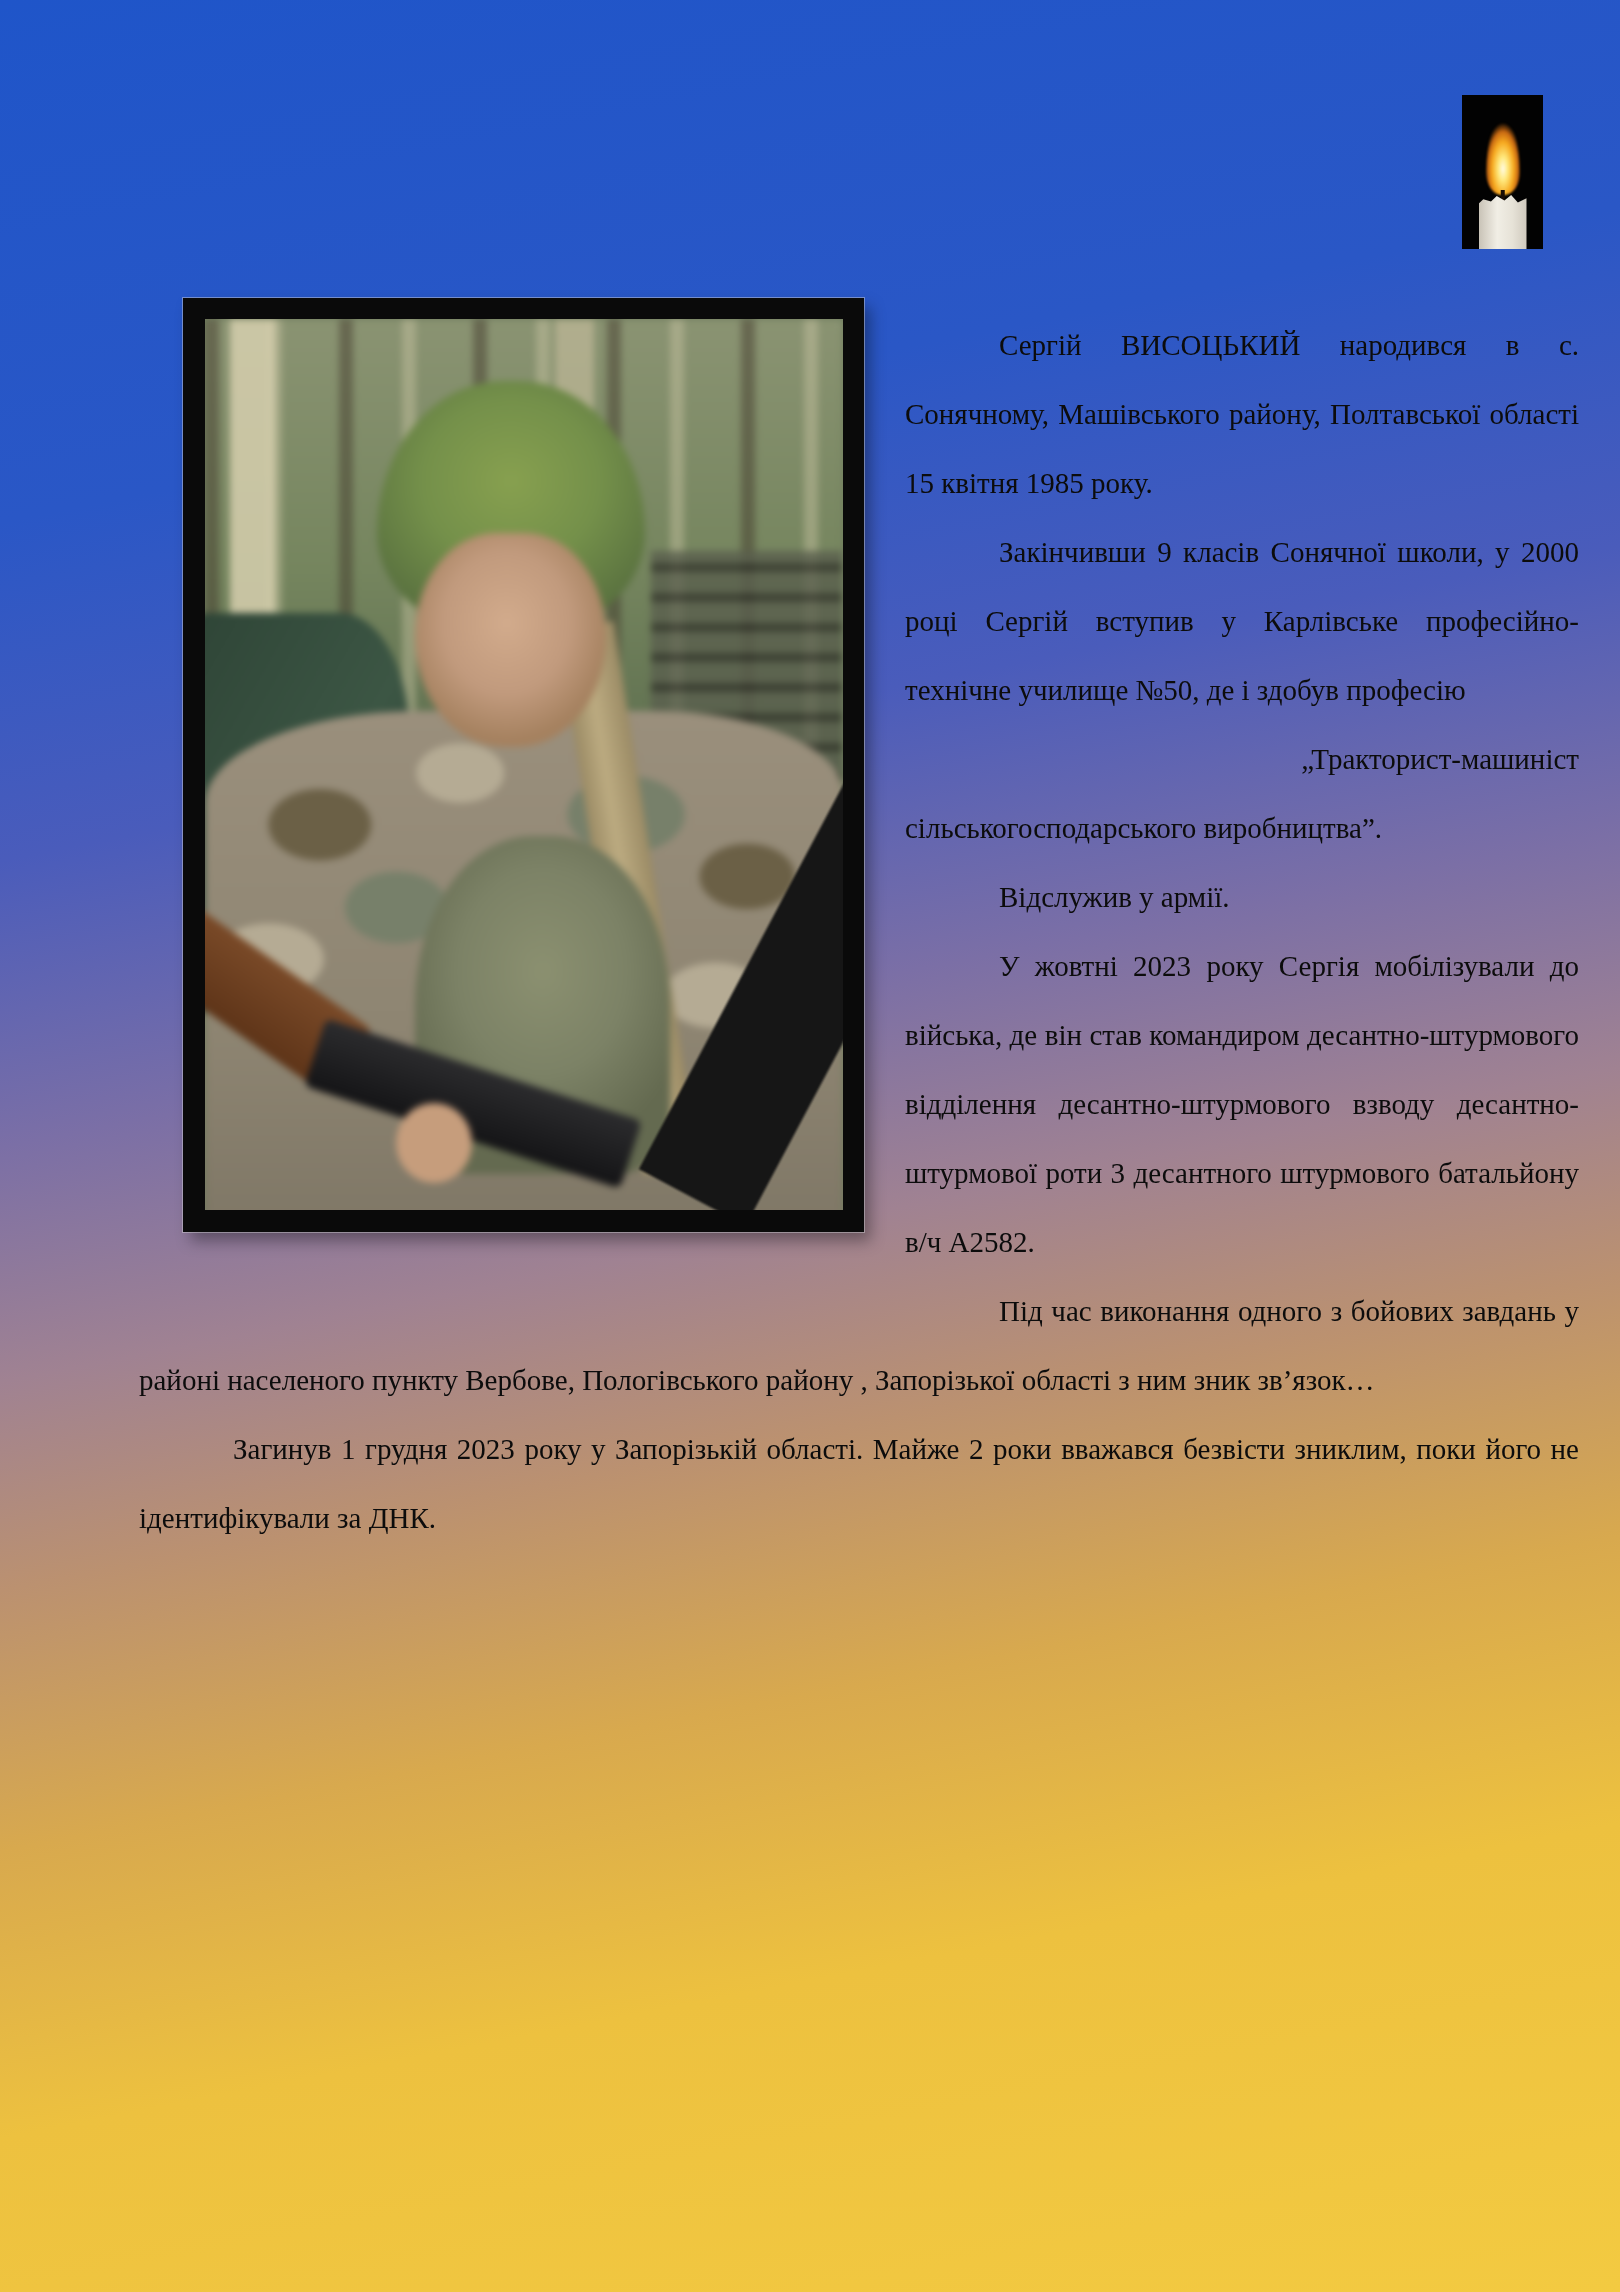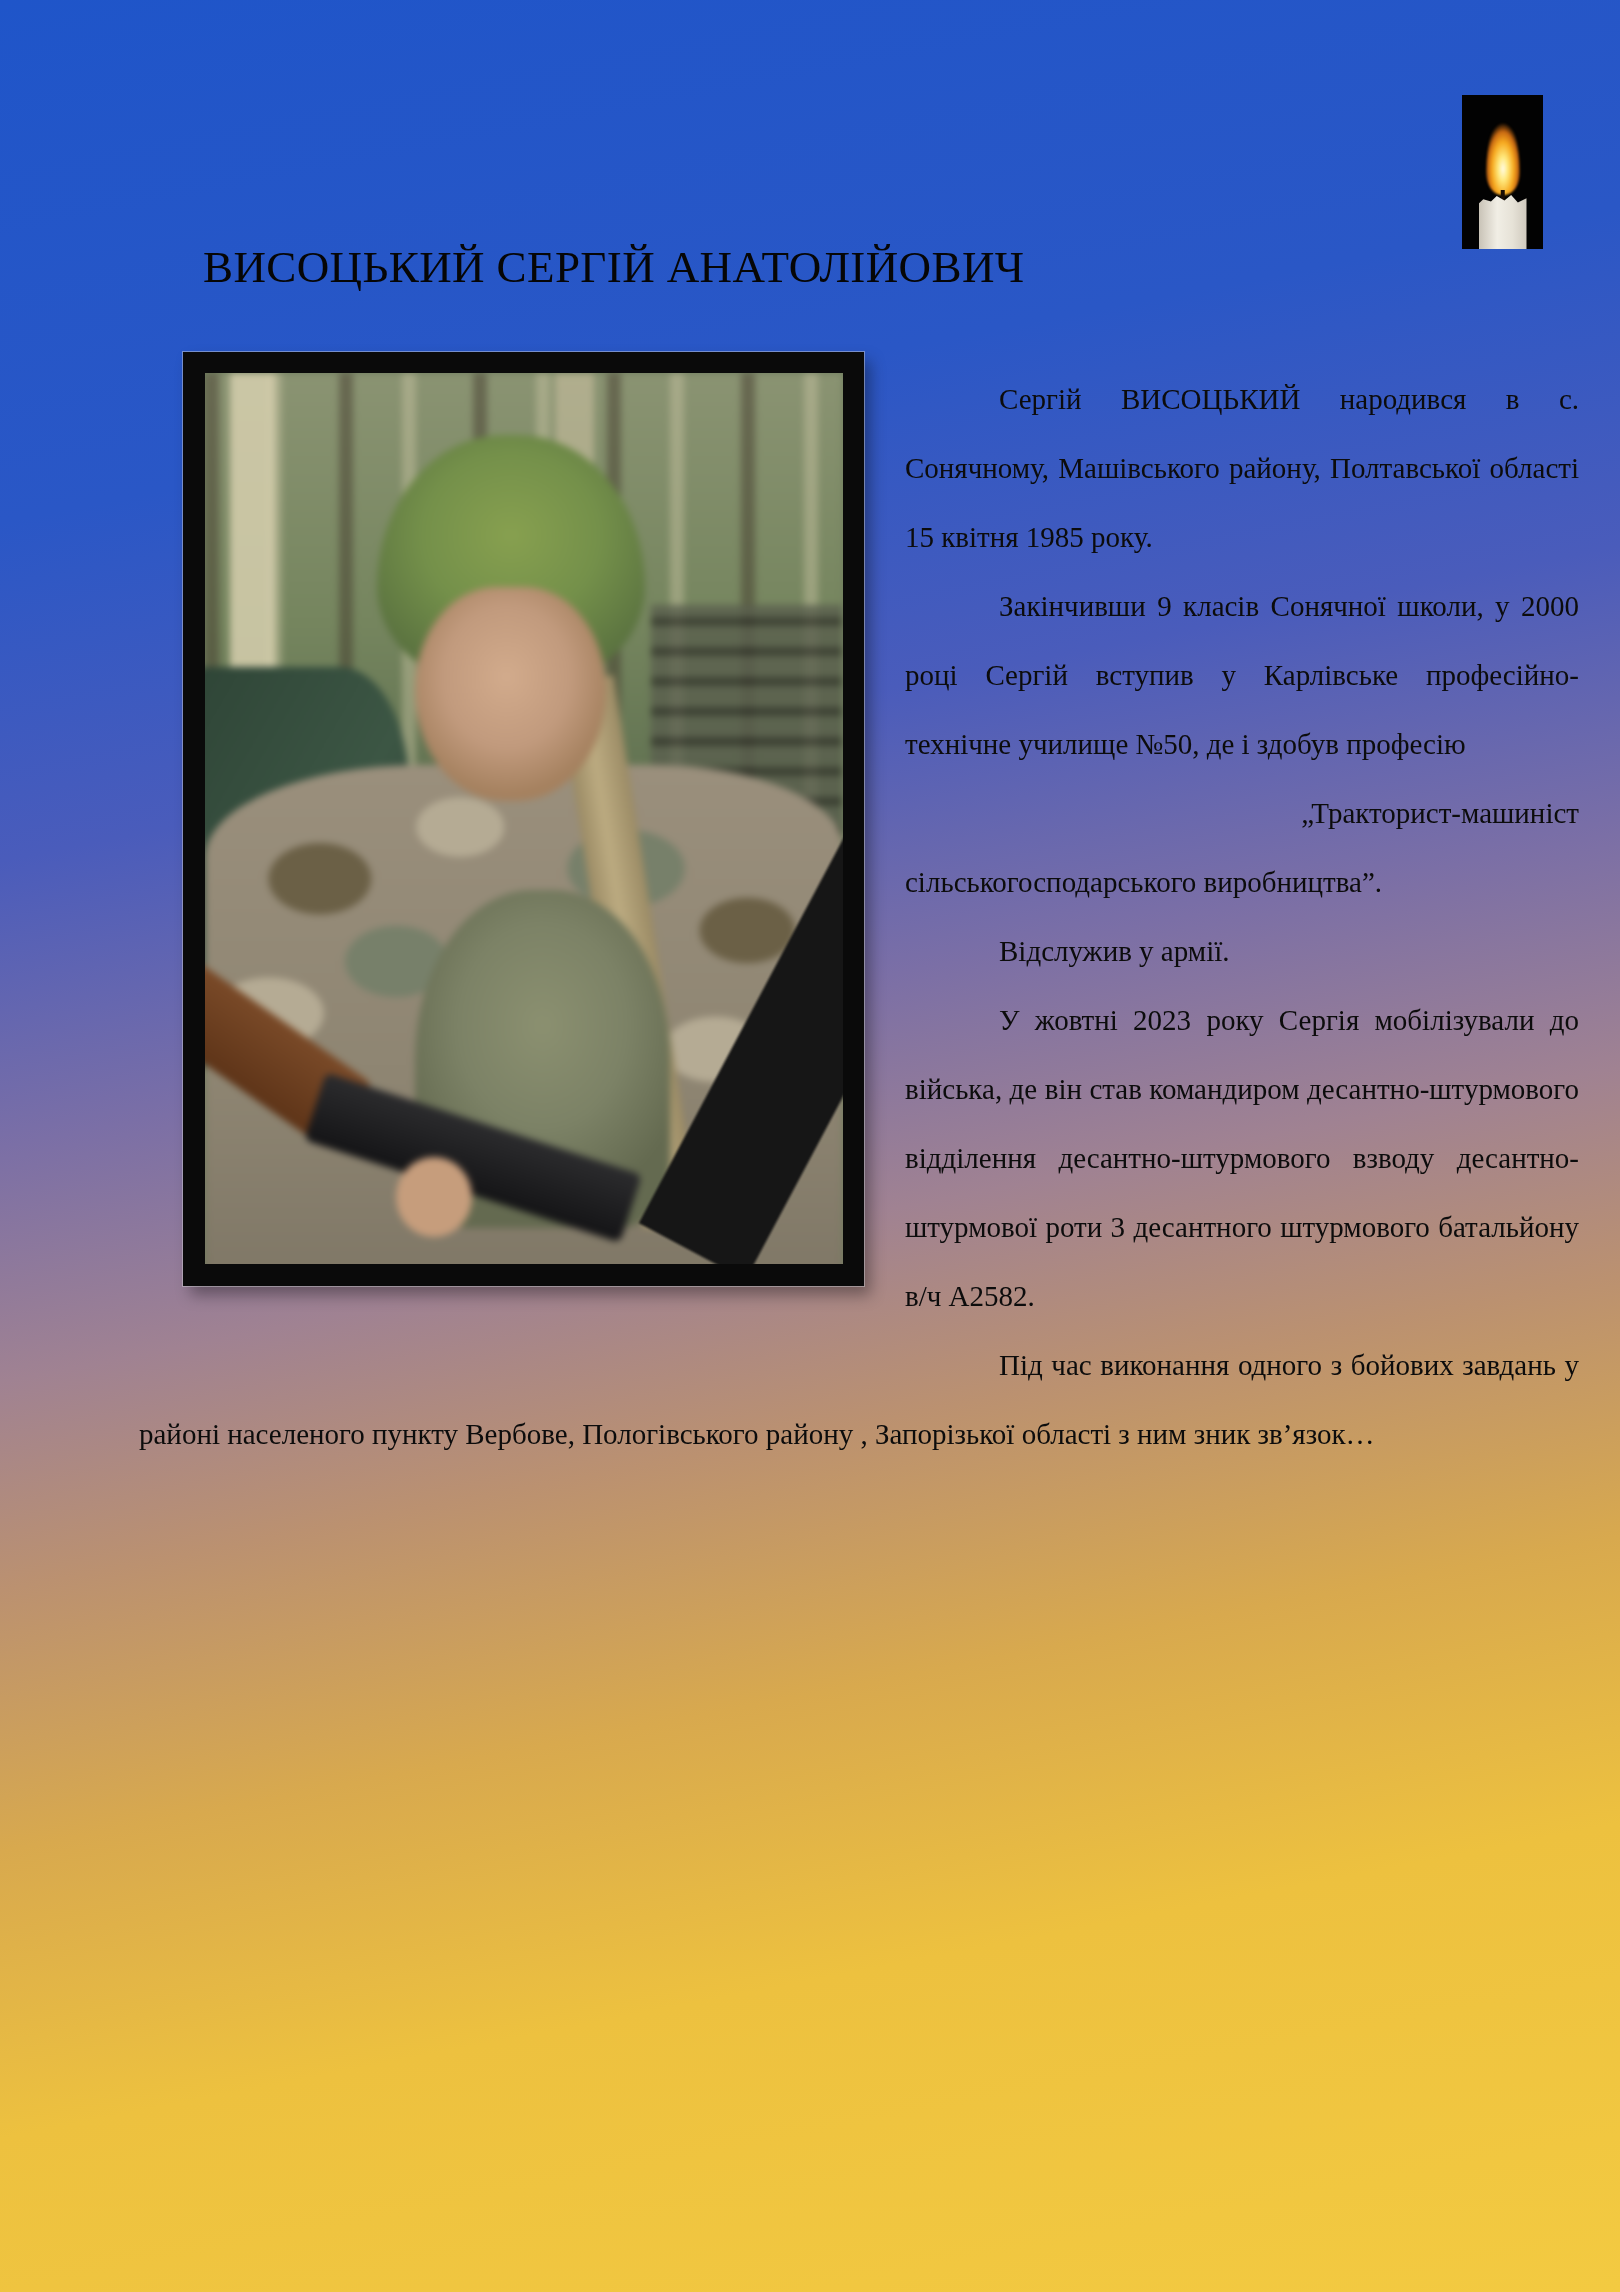--- a/index.html
+++ b/index.html
@@ -188,21 +188,20 @@
 
 <div class="page">
 
   <div class="candle">
     <div class="flame"></div>
     <div class="wick"></div>
     <div class="wax"></div>
   </div>
 
   <div class="doc">
-    <h1 class="title">ВИСОЦЬКИЙ СЕРГІЙ АНАТОЛІЙОВИЧ</h1>
 
     <div class="body-text">
 
       <div class="photo-frame">
         <div class="photo-inner">
           <div class="art">
             <div class="forest"></div>
             <div class="birch"></div>
             <div class="trunk2"></div>
             <div class="gear-right"></div>
@@ -220,18 +219,19 @@
         </div>
       </div>
 
       <p class="indent">Сергій ВИСОЦЬКИЙ народився в с. Сонячному, Машівського району, Полтавської області 15 квітня 1985 року.</p>
       <p class="indent">Закінчивши 9 класів Сонячної школи, у 2000 році Сергій вступив у Карлівське професійно-технічне училище №50, де і здобув професію</p>
       <p class="quote-line">„Тракторист-машиніст</p>
       <p>сільськогосподарського виробництва”.</p>
       <p class="indent">Відслужив у армії.</p>
       <p class="indent">У жовтні 2023 року Сергія мобілізували до війська, де він став командиром десантно-штурмового відділення десантно-штурмового взводу десантно-штурмової роти 3 десантного штурмового батальйону в/ч А2582.</p>
       <p class="indent">Під час виконання одного з бойових завдань у районі населеного пункту Вербове, Пологівського району , Запорізької області з ним зник зв’язок…</p>
+      <p class="indent">Загинув 1 грудня 2023 року у Запорізькій області. Майже 2 роки вважався безвісти зниклим, поки його не ідентифікували за ДНК.</p>
 
     </div>
   </div>
 
 </div>
 
 
 </body></html>

